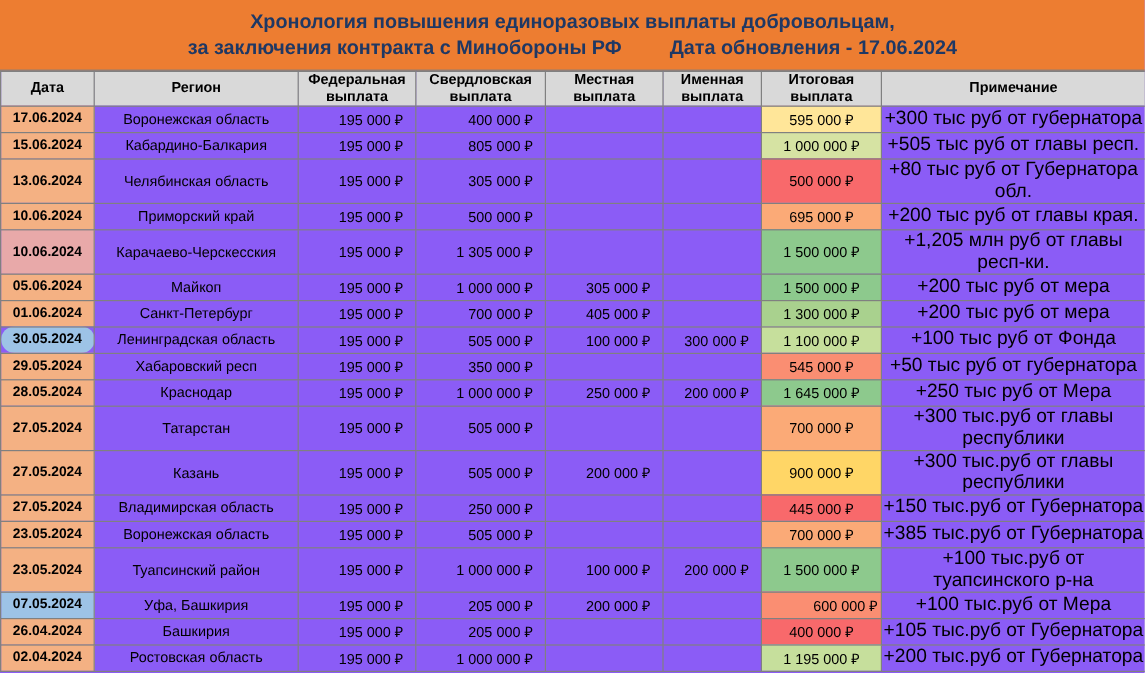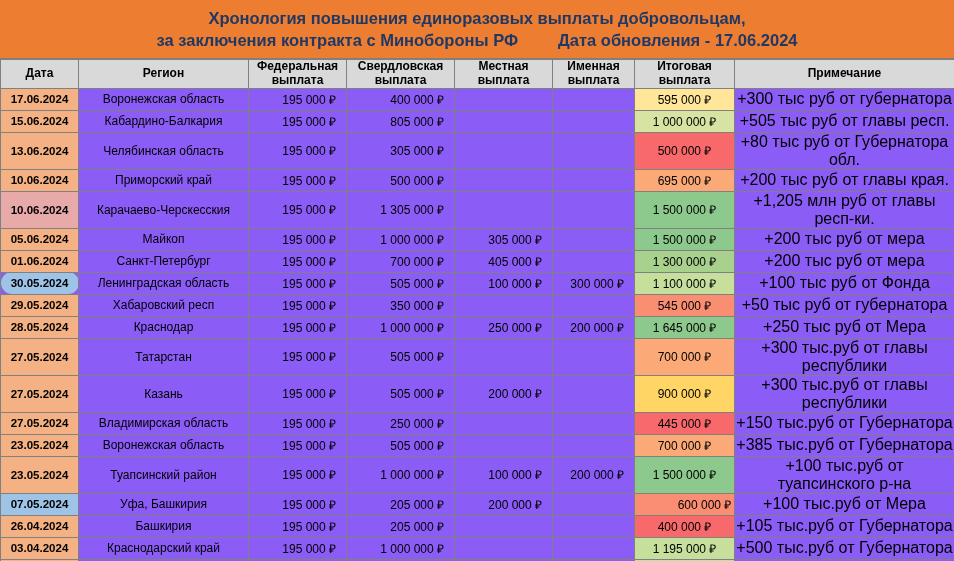--- a/index.html
+++ b/index.html
@@ -300,30 +300,20 @@
           <td class="date" style="background: rgb(244, 177, 131);">26.04.2024</td>
           <td class="region">Башкирия</td>
           <td class="money">195 000 ₽</td>
           <td class="money">205 000 ₽</td>
           <td class="money"></td>
           <td class="money"></td>
           <td class="total" style="background: rgb(248, 105, 107);">400 000 ₽</td>
           <td class="note">+105 тыс.руб от Губернатора</td>
         </tr>
         <tr>
-          <td class="date" style="background: rgb(244, 177, 131);">03.04.2024</td>
-          <td class="region">Краснодарский край</td>
-          <td class="money">195 000 ₽</td>
-          <td class="money">1 000 000 ₽</td>
-          <td class="money"></td>
-          <td class="money"></td>
-          <td class="total" style="background: rgb(198, 223, 156);">1 195 000 ₽</td>
-          <td class="note">+500 тыс.руб от Губернатора</td>
-        </tr>
-        <tr>
           <td class="date" style="background: rgb(244, 177, 131);">02.04.2024</td>
           <td class="region">Ростовская область</td>
           <td class="money">195 000 ₽</td>
           <td class="money">1 000 000 ₽</td>
           <td class="money"></td>
           <td class="money"></td>
           <td class="total" style="background: rgb(198, 223, 156);">1 195 000 ₽</td>
           <td class="note">+200 тыс.руб от Губернатора</td>
         </tr>
       </tbody>

